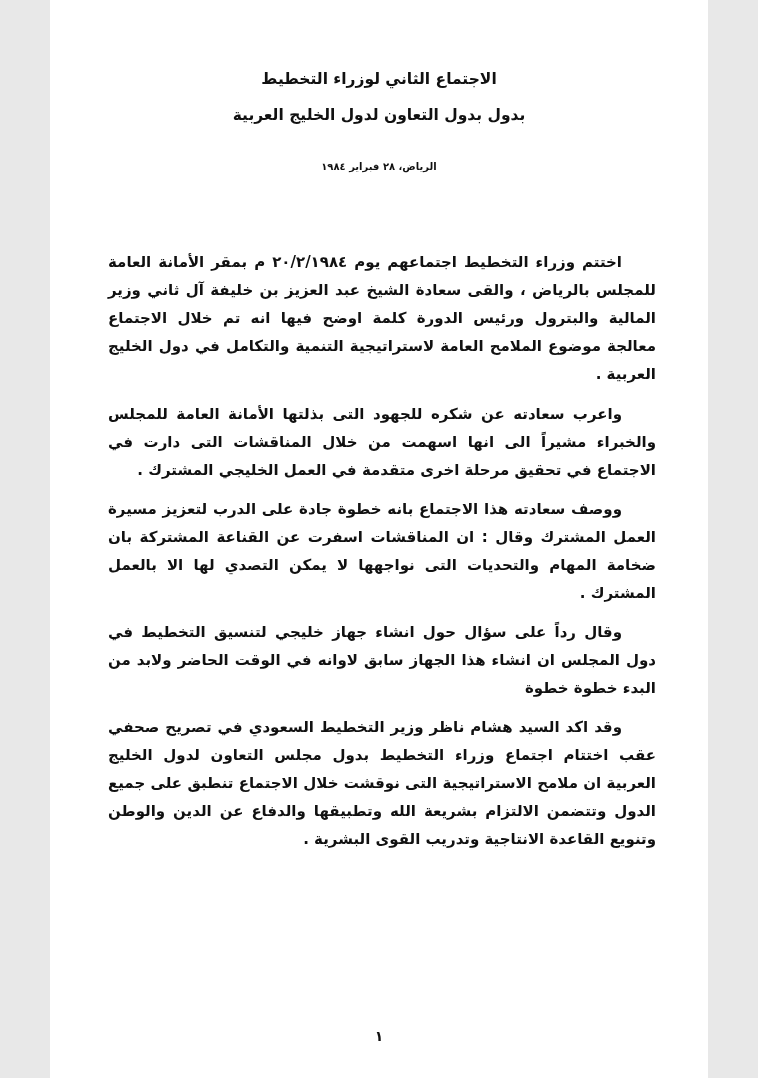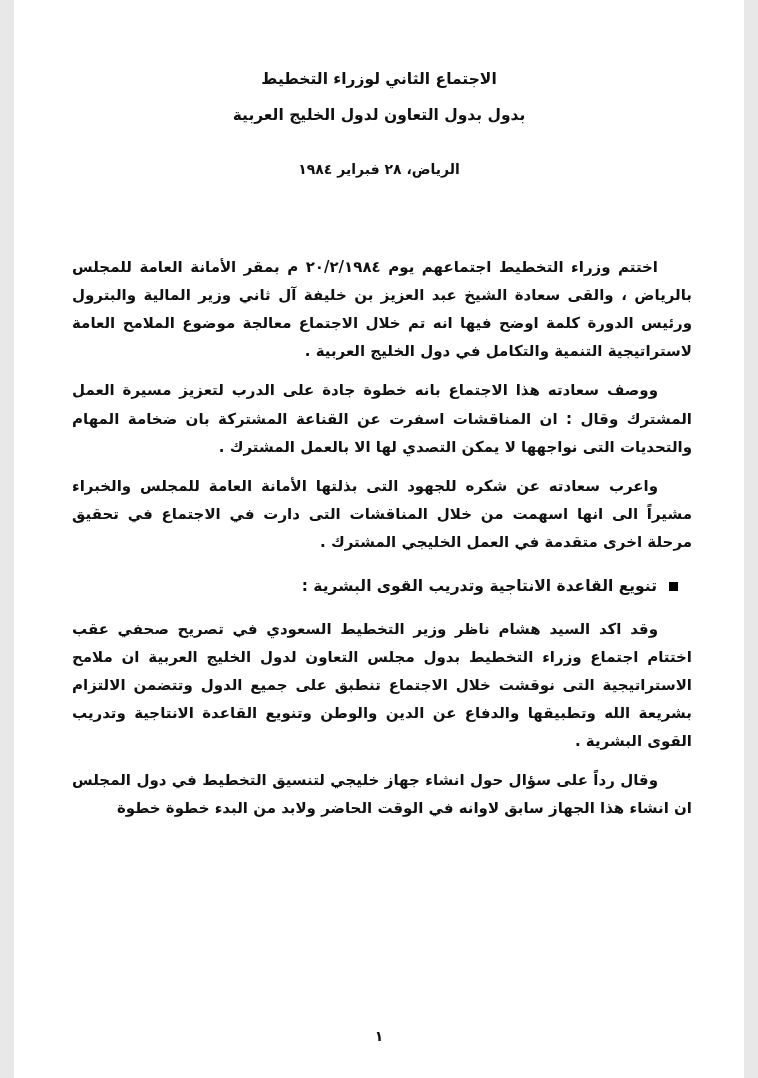--- a/index.html
+++ b/index.html
@@ -2,21 +2,21 @@
 <html lang="ar"><head>
 <meta charset="utf-8">
 <style>
   html, body {
     margin: 0;
     padding: 0;
     background: #e8e8e8;
   }
   .page {
     position: relative;
-    width: 730px;
+    width: 658px;
     height: 1078px;
     margin: 0 auto;
     background: #ffffff;
     font-family: "DejaVu Sans", sans-serif;
     color: #111111;
     overflow: hidden;
     box-sizing: border-box;
   }
   .title-block {
     direction: rtl;
@@ -26,21 +26,21 @@
   .title-line {
     font-size: 15.5px;
     font-weight: bold;
     line-height: 2.3;
     letter-spacing: 0.2px;
   }
   .date-line {
     direction: rtl;
     text-align: center;
     margin-top: 28px;
-    font-size: 14px;
+    font-size: 10px;
     font-weight: bold;
   }
   .body-block {
     direction: rtl;
     text-align: justify;
     padding: 0 52px 0 58px;
     margin-top: 76px;
     font-size: 15px;
     font-weight: bold;
     line-height: 1.87;
@@ -86,30 +86,26 @@
     <div class="title-line">الاجتماع الثاني لوزراء التخطيط</div>
     <div class="title-line">بدول بدول التعاون لدول الخليج العربية</div>
   </div>
 
   <div class="date-line">الرياض، ٢٨ فبراير ١٩٨٤</div>
 
   <div class="body-block">
 
     <p class="para">اختتم وزراء التخطيط اجتماعهم يوم ٢٠/٢/١٩٨٤ م بمقر الأمانة العامة للمجلس بالرياض ، والقى سعادة الشيخ عبد العزيز بن خليفة آل ثاني وزير المالية والبترول ورئيس الدورة كلمة اوضح فيها انه تم خلال الاجتماع معالجة موضوع الملامح العامة لاستراتيجية التنمية والتكامل في دول الخليج العربية .</p>
 
+    <p class="para">واعرب سعادته عن شكره للجهود التى بذلتها الأمانة العامة للمجلس والخبراء مشيراً الى انها اسهمت من خلال المناقشات التى دارت في الاجتماع في تحقيق مرحلة اخرى متقدمة في العمل الخليجي المشترك .</p>
+
     <p class="para">ووصف سعادته هذا الاجتماع بانه خطوة جادة على الدرب لتعزيز مسيرة العمل المشترك وقال : ان المناقشات اسفرت عن القناعة المشتركة بان ضخامة المهام والتحديات التى نواجهها لا يمكن التصدي لها الا بالعمل المشترك .</p>
 
-    <p class="para">واعرب سعادته عن شكره للجهود التى بذلتها الأمانة العامة للمجلس والخبراء مشيراً الى انها اسهمت من خلال المناقشات التى دارت في الاجتماع في تحقيق مرحلة اخرى متقدمة في العمل الخليجي المشترك .</p>
 
-    <div class="section-heading">
-      <span class="bullet"></span>
-      <span>تنويع القاعدة الانتاجية وتدريب القوى البشرية :</span>
-    </div>
+    <p class="para">وقال رداً على سؤال حول انشاء جهاز خليجي لتنسيق التخطيط في دول المجلس ان انشاء هذا الجهاز سابق لاوانه في الوقت الحاضر ولابد من البدء خطوة خطوة</p>
 
     <p class="para">وقد اكد السيد هشام ناظر وزير التخطيط السعودي في تصريح صحفي عقب اختتام اجتماع وزراء التخطيط بدول مجلس التعاون لدول الخليج العربية ان ملامح الاستراتيجية التى نوقشت خلال الاجتماع تنطبق على جميع الدول وتتضمن الالتزام بشريعة الله وتطبيقها والدفاع عن الدين والوطن وتنويع القاعدة الانتاجية وتدريب القوى البشرية .</p>
-
-    <p class="para">وقال رداً على سؤال حول انشاء جهاز خليجي لتنسيق التخطيط في دول المجلس ان انشاء هذا الجهاز سابق لاوانه في الوقت الحاضر ولابد من البدء خطوة خطوة</p>
 
   </div>
 
   <div class="page-number">١</div>
 
 </div>
 
 </body></html>

